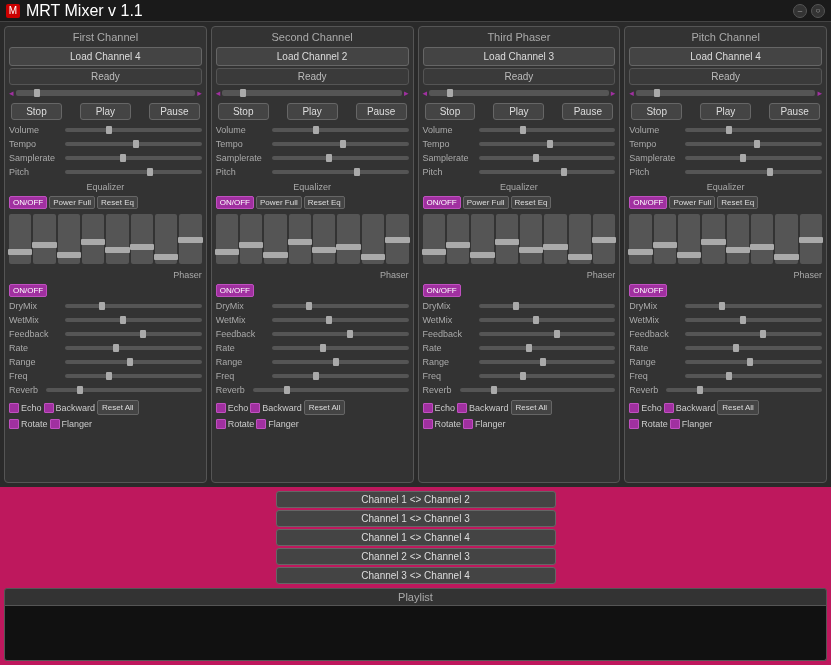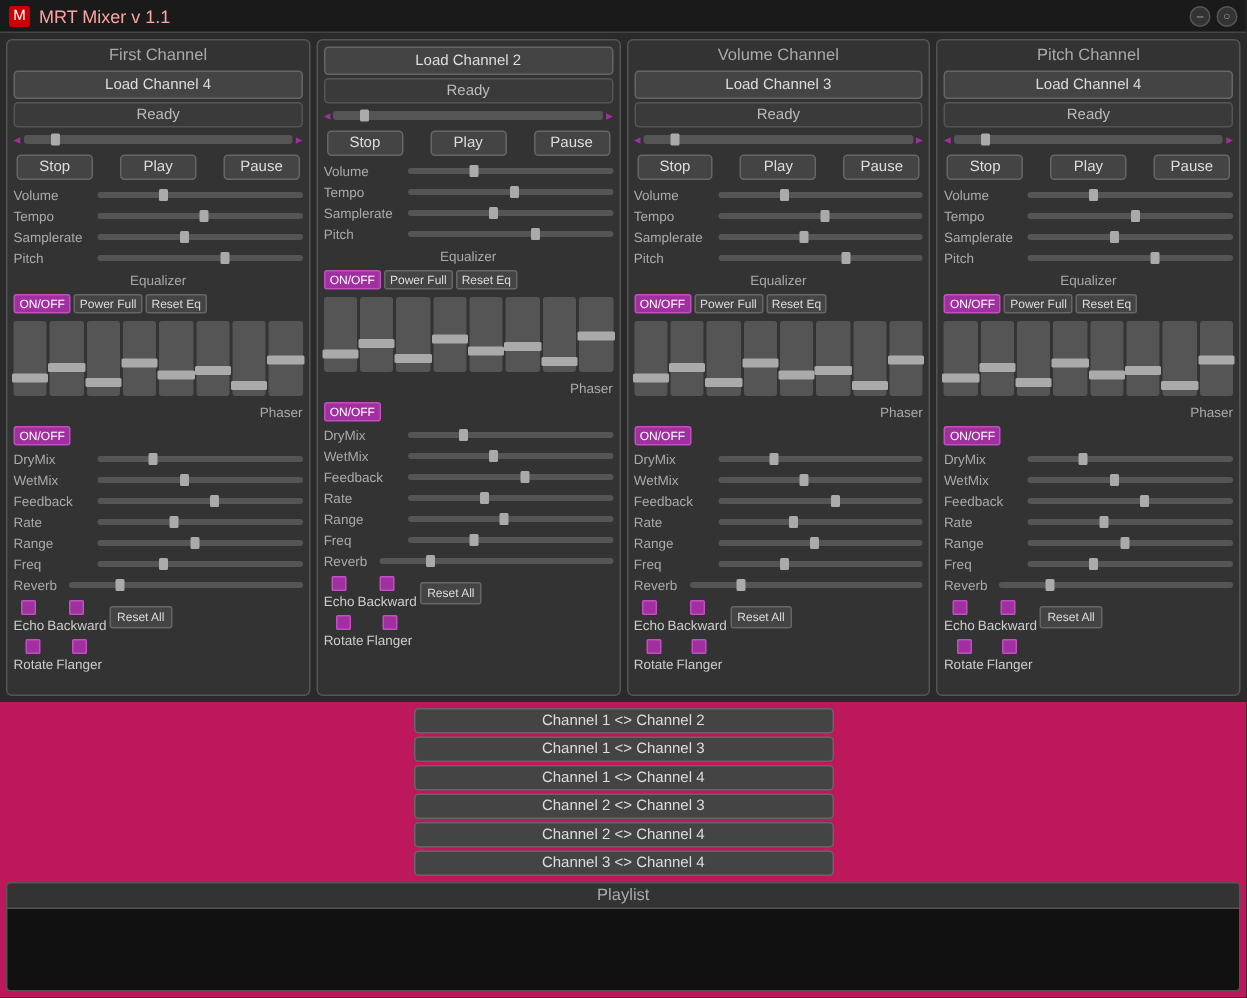--- a/index.html
+++ b/index.html
@@ -16,21 +16,21 @@
       background: #1a1a1a;
       height: 22px;
       display: flex;
       align-items: center;
       justify-content: space-between;
       padding: 0 6px;
       border-bottom: 1px solid #444;
     }
     .title-bar-left { display: flex; align-items: center; gap: 6px; }
     .title-bar-icon { width: 14px; height: 14px; background: #c00; border-radius: 2px; display: flex; align-items: center; justify-content: center; font-size: 10px; color: white; }
-    .title-bar-title { color: #fca5a5; font-size: 12px; }
+    .title-bar-title { color: #ffffff; font-size: 16px; }
     .title-bar-controls { display: flex; gap: 4px; }
     .title-btn { width: 14px; height: 14px; border-radius: 50%; border: 1px solid #555; background: #333; cursor: pointer; display: flex; align-items: center; justify-content: center; font-size: 8px; color: #aaa; }
     .main-content {
       display: flex;
       flex-direction: column;
       height: calc(665px - 22px);
     }
     .channels-row {
       display: flex;
       flex: 1;
@@ -212,21 +212,20 @@
     }
     .phaser-onoff-row {
       display: flex;
       align-items: center;
       margin: 1px 0;
     }
     .effect-item {
       display: flex;
       align-items: center;
       gap: 2px;
-      flex-direction: column;
     }
     .effect-checkbox {
       width: 10px;
       height: 10px;
       background: #a030a0;
       border: 1px solid #c050c0;
       border-radius: 1px;
       cursor: pointer;
     }
     .effect-label {
@@ -477,20 +476,21 @@
         <div class="effect-checkbox"></div>
         <span class="effect-label">Rotate</span>
       </div>
       <div class="effect-item">
         <div class="effect-checkbox"></div>
         <span class="effect-label">Flanger</span>
       </div>
     </div>
   </div>
       <div class="channel">
+    <div class="channel-title">Second Channel</div>
     <button class="channel-load-btn">Load Channel 2</button>
     <div class="channel-status">Ready</div>
 
     <div class="seek-bar">
       <span class="seek-arrow">◂</span>
       <div class="seek-track">
         <div class="seek-thumb"></div>
       </div>
       <span class="seek-arrow">▸</span>
     </div>
@@ -625,21 +625,21 @@
         <div class="effect-checkbox"></div>
         <span class="effect-label">Rotate</span>
       </div>
       <div class="effect-item">
         <div class="effect-checkbox"></div>
         <span class="effect-label">Flanger</span>
       </div>
     </div>
   </div>
       <div class="channel">
-    <div class="channel-title">Volume Channel</div>
+    <div class="channel-title">Third Phaser</div>
     <button class="channel-load-btn">Load Channel 3</button>
     <div class="channel-status">Ready</div>
 
     <div class="seek-bar">
       <span class="seek-arrow">◂</span>
       <div class="seek-track">
         <div class="seek-thumb"></div>
       </div>
       <span class="seek-arrow">▸</span>
     </div>
@@ -930,21 +930,20 @@
     </div>
   </div>
     </div>
 
   <div class="bottom-section">
     <div class="channel-links" id="channel-links-container">
     <button class="channel-link-btn">Channel 1 &lt;&gt; Channel 2</button>
         <button class="channel-link-btn">Channel 1 &lt;&gt; Channel 3</button>
         <button class="channel-link-btn">Channel 1 &lt;&gt; Channel 4</button>
         <button class="channel-link-btn">Channel 2 &lt;&gt; Channel 3</button>
-        <button class="channel-link-btn">Channel 2 &lt;&gt; Channel 4</button>
         <button class="channel-link-btn">Channel 3 &lt;&gt; Channel 4</button>
       </div>
     <div class="playlist-section">
       <div class="playlist-title">Playlist</div>
       <div class="playlist-area"></div>
     </div>
   </div>
 </div>
 
 </body></html>

